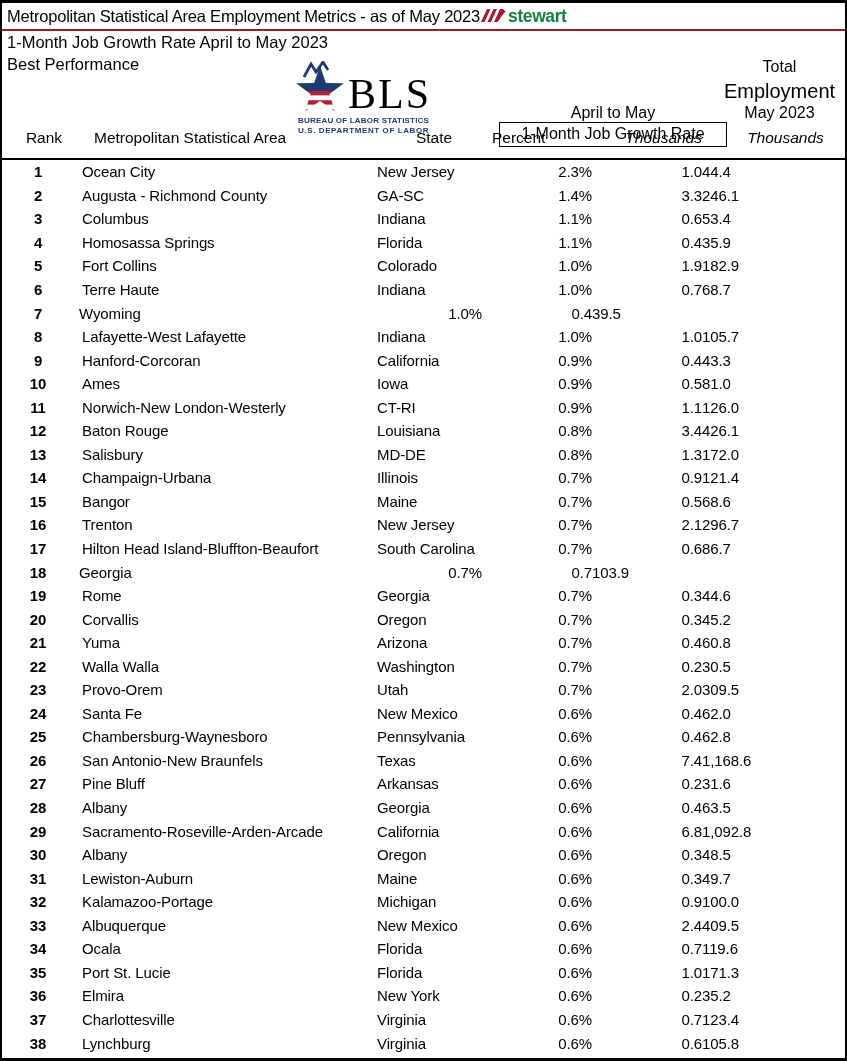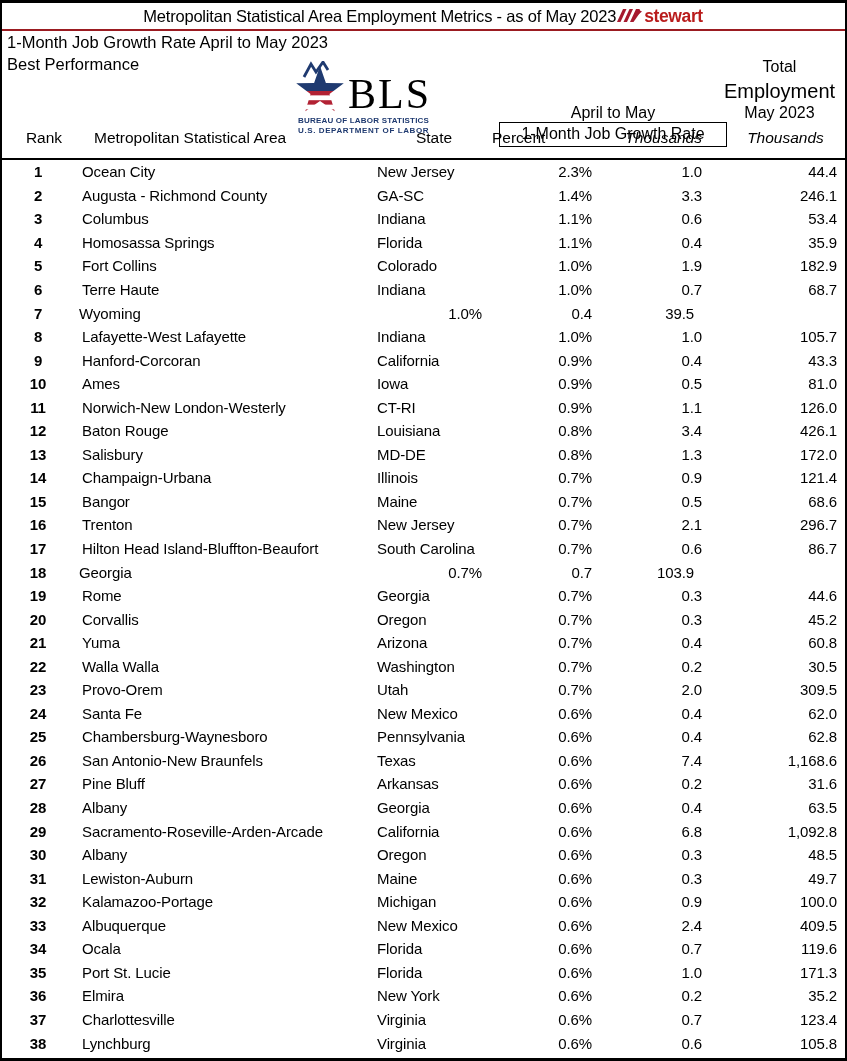--- a/index.html
+++ b/index.html
@@ -8,26 +8,26 @@
 
   .page {
     width:847px; height:1061px;
     border-left:2px solid #000; border-right:2px solid #000;
     border-top:3px solid #000; border-bottom:3px solid #000;
     background:#fff; overflow:hidden; position:relative;
   }
 
   
   .titlebar {
-    height:28px; display:flex; align-items:center; justify-content:center;
+    height:28px; display:flex; align-items:center; justify-content:flex-start;
     border-bottom:2px solid #9B1B21; padding:0 6px 0 5px;
   }
   .titlebar .title { font-size:16.5px; letter-spacing:-0.2px; white-space:nowrap; }
   .brand { display:flex; align-items:center; gap:2px; }
-  .brand-text { font-size:17.5px; font-weight:bold; color:#b91c1c; letter-spacing:-0.4px; }
+  .brand-text { font-size:17.5px; font-weight:bold; color:#15803d; letter-spacing:-0.4px; }
 
   
   .header-zone { position:relative; height:127px; }
   .header-zone .abs { position:absolute; white-space:nowrap; }
   .subtitle1 { top:2px; left:5px; font-size:16.5px; }
   .subtitle2 { top:24px; left:5px; font-size:16.5px; }
 
   .bls-wrap { left:290px; top:30px; width:140px; height:80px; }
 
   .growth-box {
@@ -53,21 +53,21 @@
   .trow {
     display:grid;
     grid-template-columns:72px 298px 110px 110px 110px 143px;
     height:23.55px; align-items:center; font-size:15px; letter-spacing:-0.1px;
   }
   .cell { overflow:hidden; white-space:nowrap; }
   .c0 { text-align:center; font-weight:bold; }
   .c1 { padding-left:8px; }
   .c2 { padding-left:5px; }
   .c3,.c4 { text-align:right; }
-  .c5 { text-align:right; padding-right:8px; }
+  .c5 { padding-right:8px; }
 </style>
 </head>
 <body>
 
 <div class="page">
 
   <div class="titlebar">
     <div class="title">Metropolitan Statistical Area Employment Metrics - as of May 2023</div>
     <div class="brand">
       <svg width="26" height="20" viewBox="0 0 26 20">

